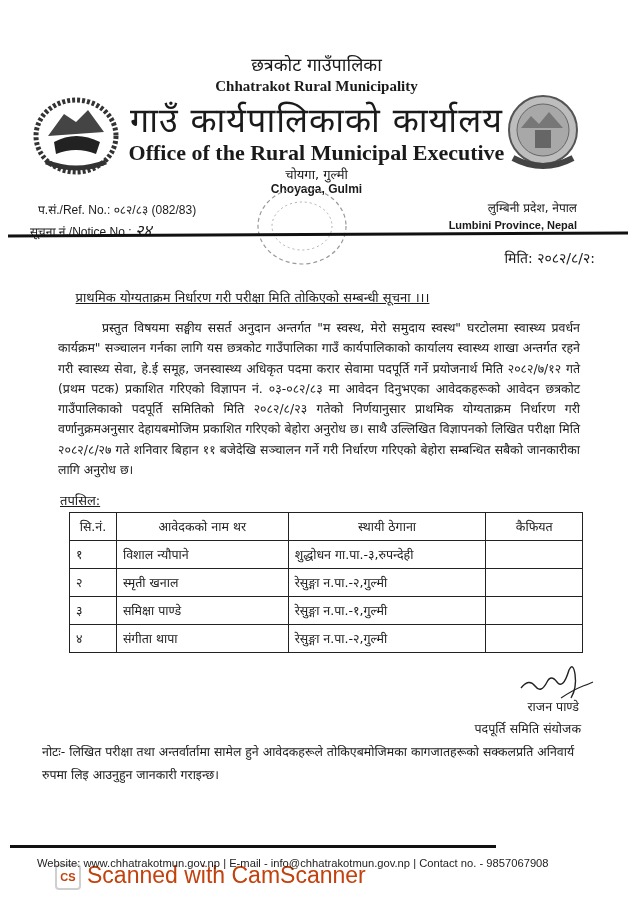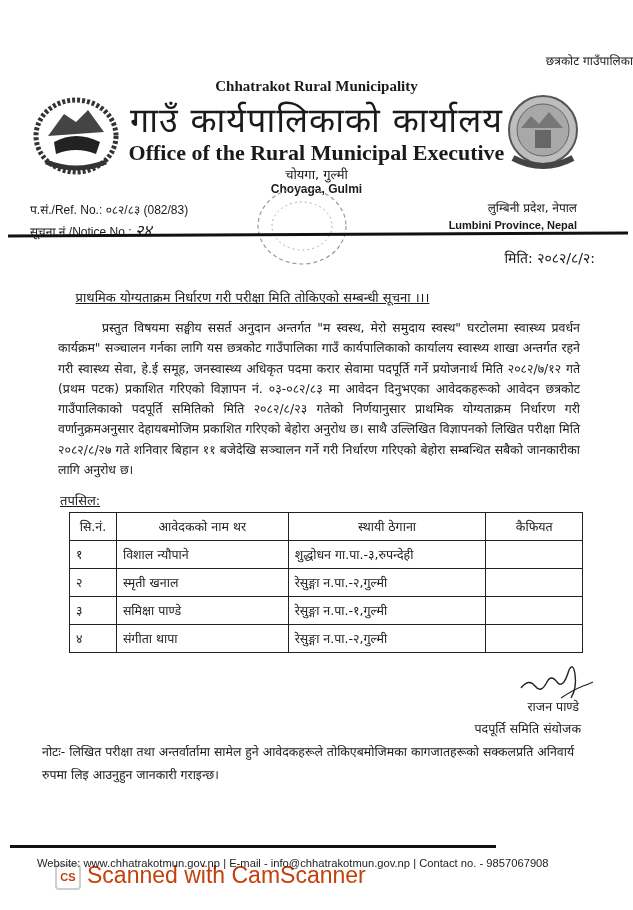--- a/index.html
+++ b/index.html
@@ -3,27 +3,27 @@
 <meta charset="utf-8">
 <style>
   html, body { margin:0; padding:0; }
   body {
     width:633px; height:910px; background:#ffffff; position:relative; overflow:hidden;
     font-family:"DejaVu Serif", serif; color:#1a1a1a;
   }
   .abs { position:absolute; }
   .logo-left { left:30px; top:92px; width:92px; height:84px; }
   .logo-right { left:503px; top:90px; width:80px; height:84px; }
-  .hdr-np-small { left:0; width:633px; top:52px; text-align:right; font-size:12px; font-family:"DejaVu Sans", sans-serif; }
+  .hdr-np-small { left:0; width:633px; top:52px; text-align:center; font-size:18px; font-family:"DejaVu Sans", sans-serif; }
   .hdr-en-small { left:0; width:633px; top:78px; text-align:center; font-size:15px; font-weight:bold; font-family:"Liberation Serif", serif; }
   .hdr-np-big { left:0; width:633px; top:96px; text-align:center; font-size:34px; font-family:"DejaVu Sans", sans-serif; letter-spacing:1px;}
   .hdr-en-big { left:0; width:633px; top:140px; text-align:center; font-size:22px; font-weight:bold; font-family:"Liberation Serif", serif; }
   .hdr-addr-np { left:0; width:633px; top:165px; text-align:center; font-size:13px; font-family:"DejaVu Sans", sans-serif;}
   .hdr-addr-en { left:0; width:633px; top:182px; text-align:center; font-size:12px; font-family:"Liberation Sans", sans-serif; font-weight:bold;}
-  .ref { left:30px; top:201px; font-size:12px; font-family:"Liberation Sans", sans-serif; }
+  .ref { left:38px; top:201px; font-size:12px; font-family:"Liberation Sans", sans-serif; }
   .notice { left:30px; top:219px; font-size:12px; font-family:"Liberation Sans", sans-serif; }
   .notice .hand { font-family:Liberation Sans, sans-serif; font-size:16px; font-style:italic; }
   .prov-np { right:56px; top:199px; font-size:12px; font-family:"DejaVu Sans", sans-serif; }
   .prov-en { right:56px; top:219px; font-size:11px; font-weight:bold; font-family:"Liberation Sans", sans-serif; }
   .rule-top { left:8px; top:233px; width:620px; height:3px; background:#111; transform:rotate(-0.3deg); }
   .date { right:38px; top:248px; font-size:14px; font-family:"DejaVu Sans", sans-serif; }
   .subject { left:0; width:505px; top:288px; text-align:center; font-size:13px; text-decoration:underline; font-family:"DejaVu Sans", sans-serif; }
   .body-text { left:58px; top:318px; width:522px; font-size:12.4px; line-height:20.3px; text-align:justify; font-family:"DejaVu Sans", sans-serif; text-indent:44px; }
   .tapsil { left:60px; top:491px; font-size:13px; text-decoration:underline; font-family:"DejaVu Sans", sans-serif; }
   table.roster { position:absolute; left:69px; top:512px; width:514px; border-collapse:collapse; font-family:"DejaVu Sans", sans-serif; font-size:12.5px; }

